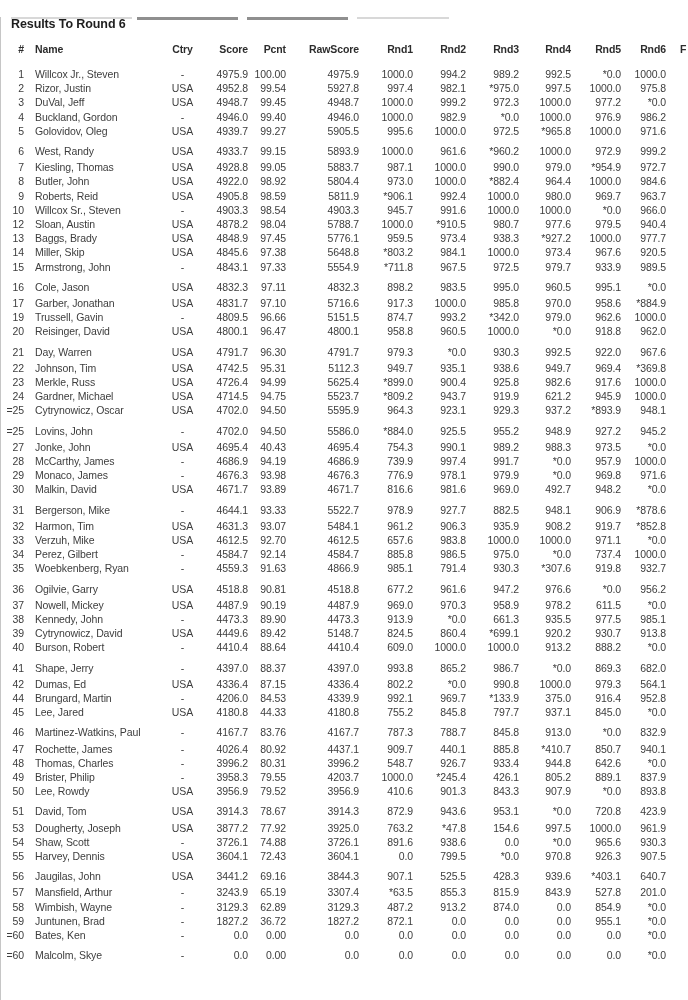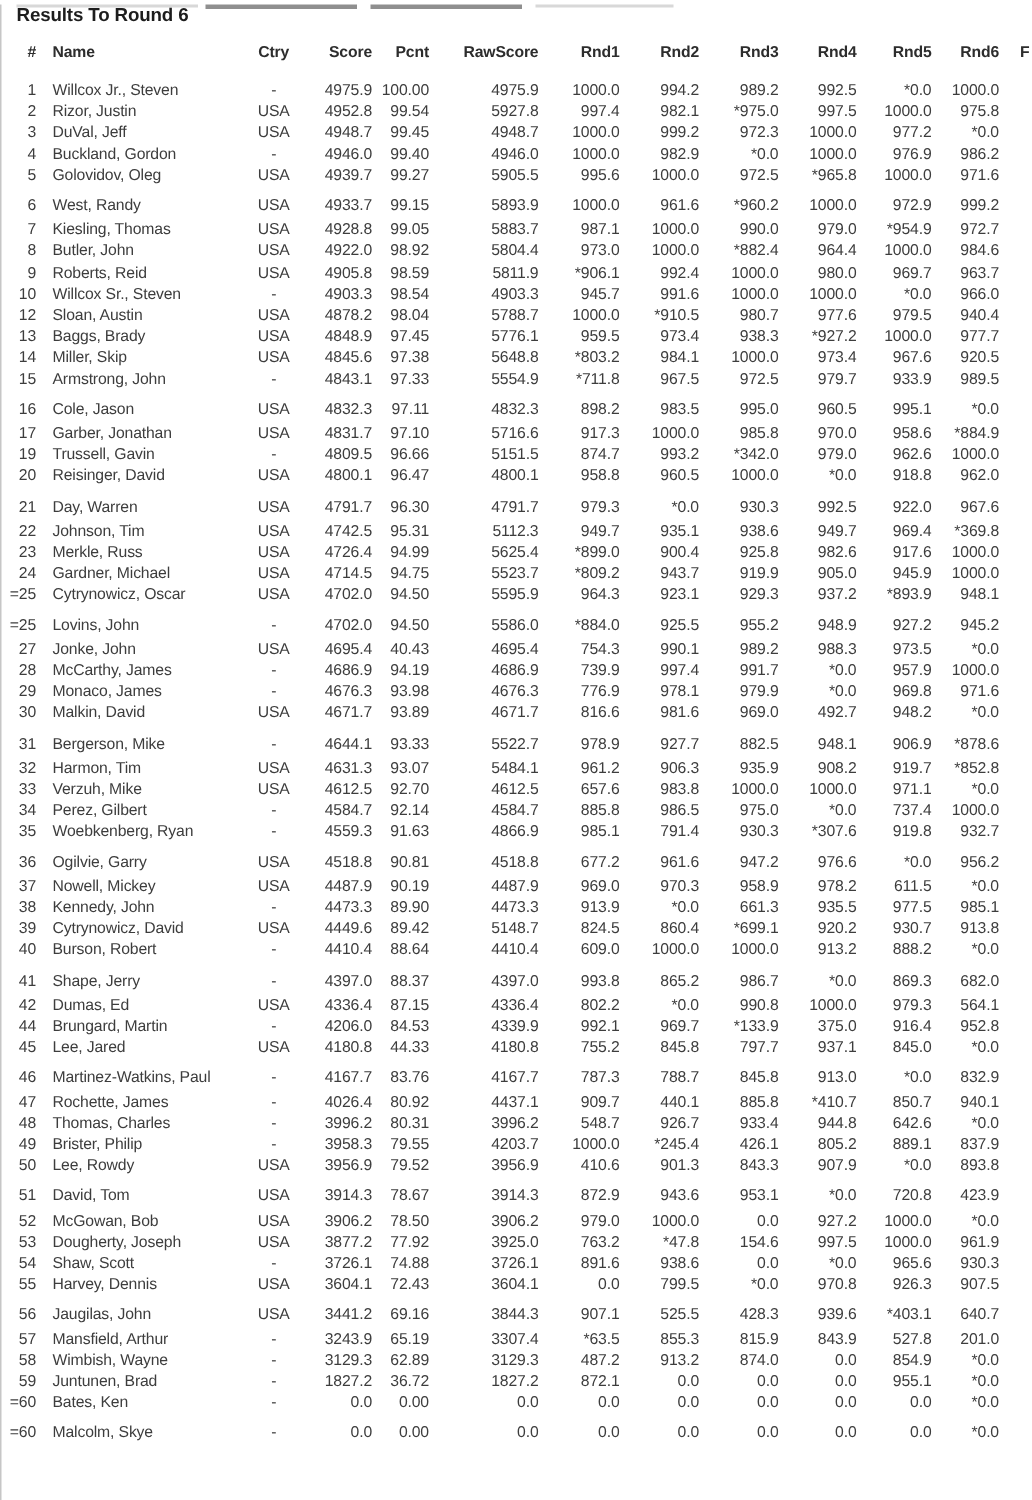--- a/index.html
+++ b/index.html
@@ -10,21 +10,21 @@
 
   
   .topbar { position:absolute; top:0; }
   .bar-light { height:2px; background:#d8d8d8; }
   .bar-dark  { height:3px; background:#8f8f8f; }
   .b1 { left:10px;  width:121px; }
   .b2 { left:136px; width:101px; }
   .b3 { left:246px; width:101px; }
   .b4 { left:356px; width:92px;  }
 
-  .title { margin:3px 0 0 10px; font-size:12.5px; font-weight:bold;
+  .title { margin:17px 0 0 10px; font-size:12.5px; font-weight:bold;
            color:#1d1d1d; line-height:15px; letter-spacing:-0.1px; }
 
   table { border-collapse:collapse; table-layout:fixed; width:688px;
           margin-top:9px; font-size:10.5px; color:#3d3d3d;
           letter-spacing:-0.1px; }
   col.c0  { width:23px; }  col.c1  { width:142px; } col.c2  { width:33px; }
   col.c3  { width:49px; }  col.c4  { width:38px; }  col.c5  { width:73px; }
   col.c6  { width:54px; }  col.c7  { width:53px; }  col.c8  { width:53px; }
   col.c9  { width:52px; }  col.c10 { width:50px; }  col.c11 { width:45px; }
   col.c12 { width:23px; }
@@ -404,21 +404,21 @@
         <tr>
           <td class="a-r d0">24</td>
           <td class="a-l d1">Gardner, Michael</td>
           <td class="a-c d2">USA</td>
           <td class="a-r d3">4714.5</td>
           <td class="a-r d4">94.75</td>
           <td class="a-r d5">5523.7</td>
           <td class="a-r d6">*809.2</td>
           <td class="a-r d7">943.7</td>
           <td class="a-r d8">919.9</td>
-          <td class="a-r d9">905.0</td>
+          <td class="a-r d9">621.2</td>
           <td class="a-r d10">945.9</td>
           <td class="a-r d11">1000.0</td>
           <td class="a-l d12"></td>
         </tr>
         <tr>
           <td class="a-r d0">=25</td>
           <td class="a-l d1">Cytrynowicz, Oscar</td>
           <td class="a-c d2">USA</td>
           <td class="a-r d3">4702.0</td>
           <td class="a-r d4">94.50</td>
@@ -800,35 +800,20 @@
           <td class="a-r d5">3914.3</td>
           <td class="a-r d6">872.9</td>
           <td class="a-r d7">943.6</td>
           <td class="a-r d8">953.1</td>
           <td class="a-r d9">*0.0</td>
           <td class="a-r d10">720.8</td>
           <td class="a-r d11">423.9</td>
           <td class="a-l d12"></td>
         </tr>
         <tr>
-          <td class="a-r d0">52</td>
-          <td class="a-l d1">McGowan, Bob</td>
-          <td class="a-c d2">USA</td>
-          <td class="a-r d3">3906.2</td>
-          <td class="a-r d4">78.50</td>
-          <td class="a-r d5">3906.2</td>
-          <td class="a-r d6">979.0</td>
-          <td class="a-r d7">1000.0</td>
-          <td class="a-r d8">0.0</td>
-          <td class="a-r d9">927.2</td>
-          <td class="a-r d10">1000.0</td>
-          <td class="a-r d11">*0.0</td>
-          <td class="a-l d12"></td>
-        </tr>
-        <tr>
           <td class="a-r d0">53</td>
           <td class="a-l d1">Dougherty, Joseph</td>
           <td class="a-c d2">USA</td>
           <td class="a-r d3">3877.2</td>
           <td class="a-r d4">77.92</td>
           <td class="a-r d5">3925.0</td>
           <td class="a-r d6">763.2</td>
           <td class="a-r d7">*47.8</td>
           <td class="a-r d8">154.6</td>
           <td class="a-r d9">997.5</td>

